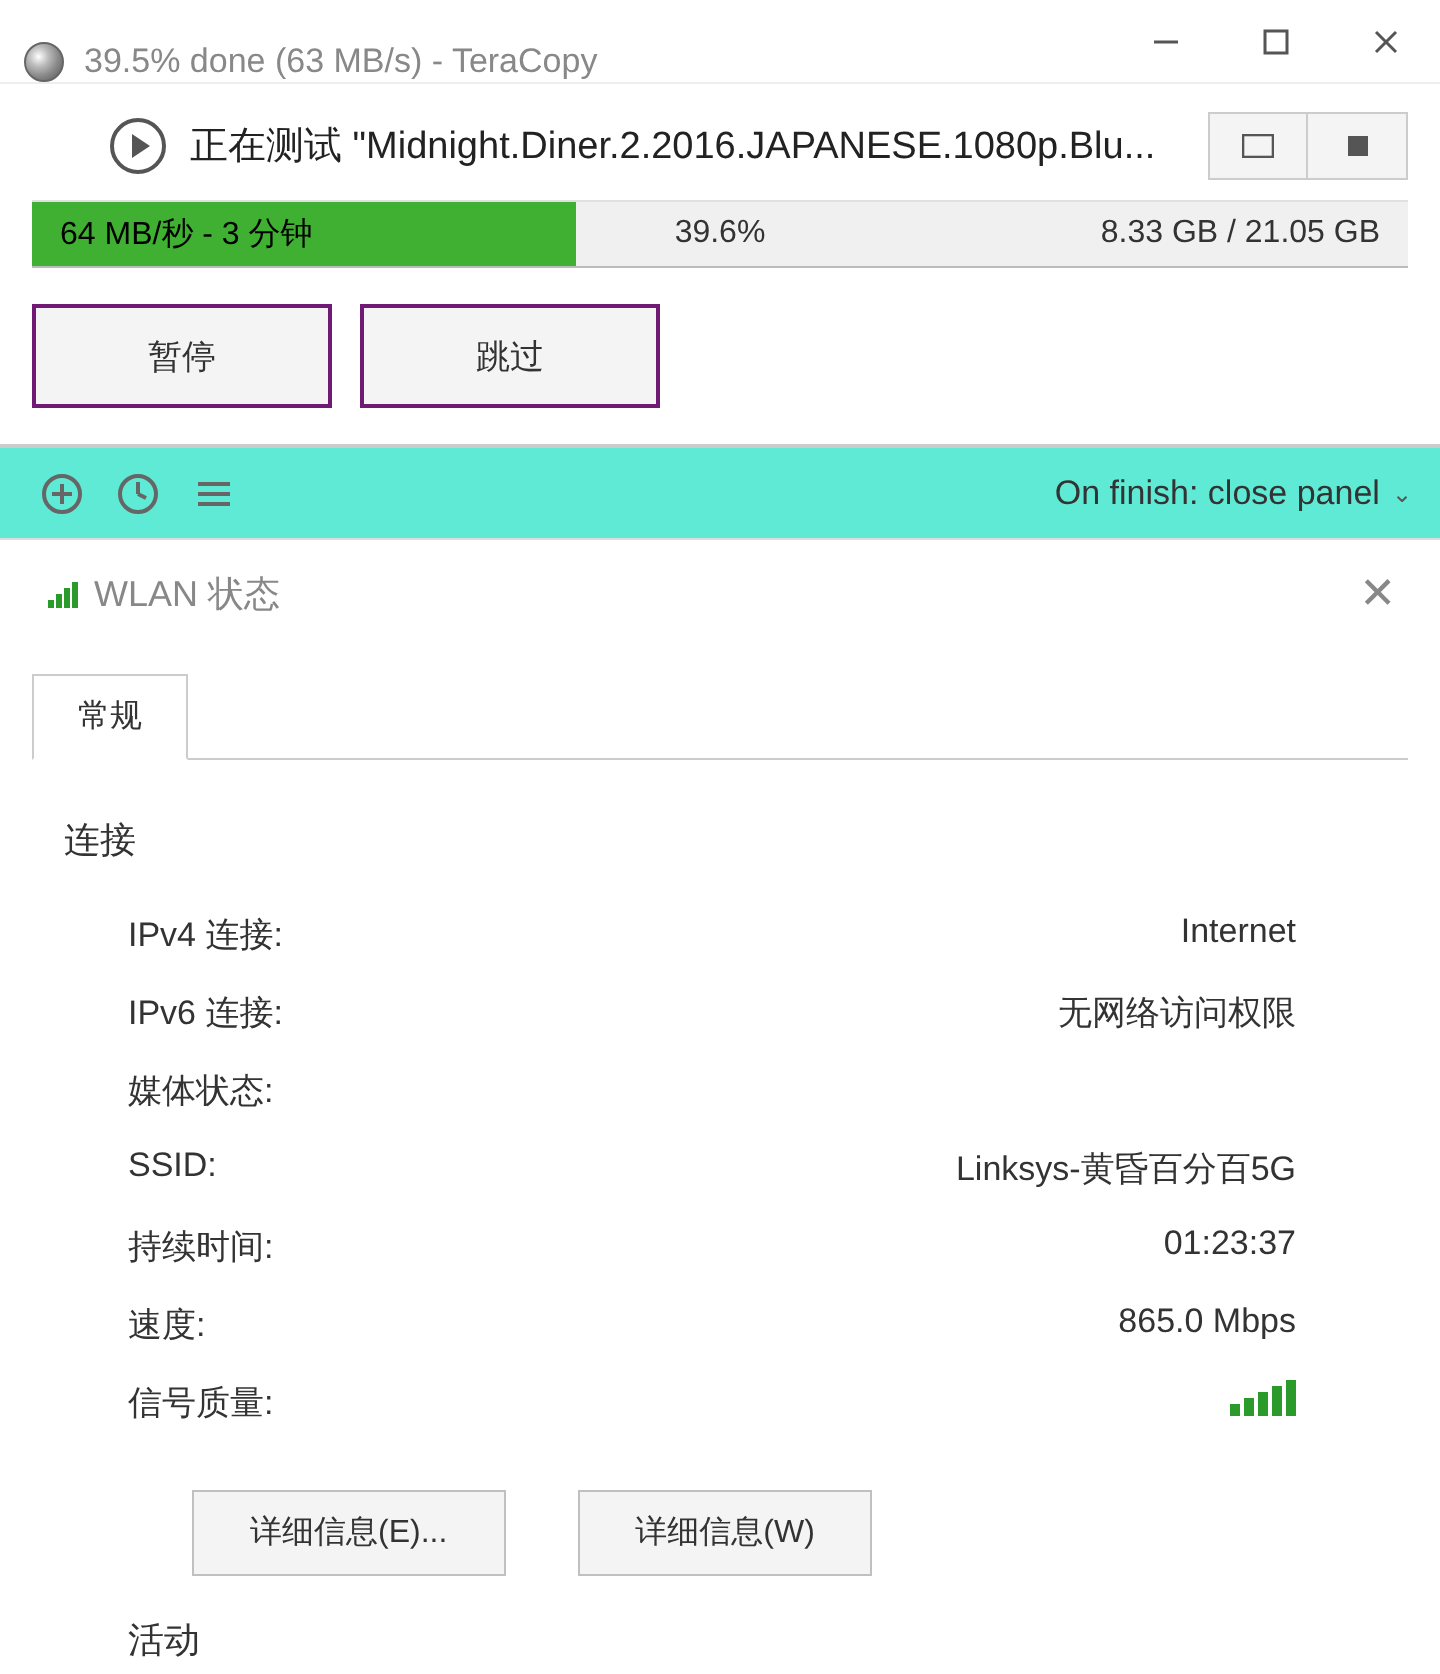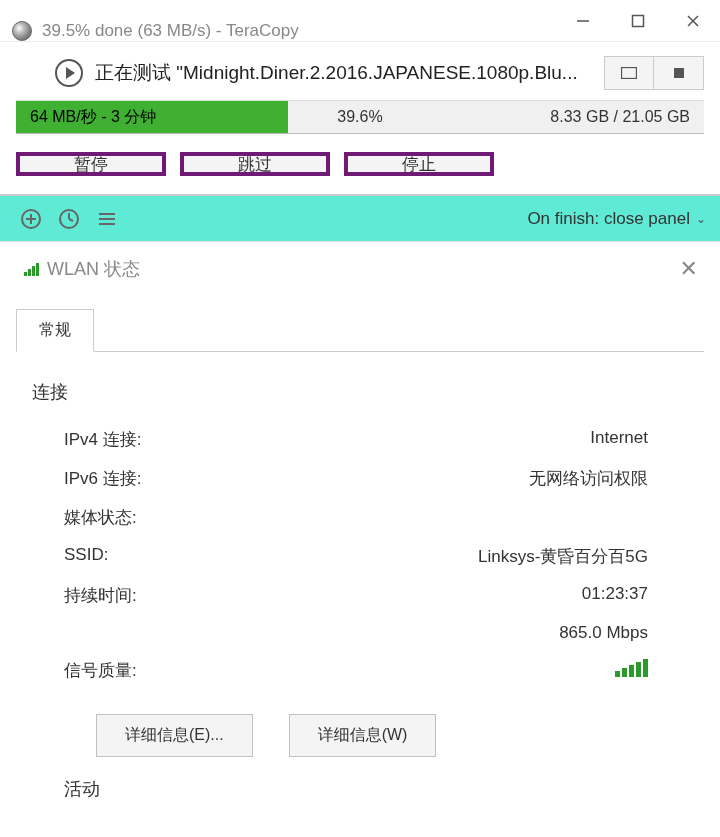--- a/index.html
+++ b/index.html
@@ -111,23 +111,23 @@
       color: #333;
     }
     
     .action-row {
       display: flex;
       gap: 14px;
       padding: 18px 16px;
     }
     .action-btn {
       width: 150px;
-      height: 24px;
+      height: 52px;
       background: #f4f4f4;
-      border: 4px solid #701a75;
+      border: 2px solid #701a75;
       font-size: 17px;
       color: #333;
       display: flex;
       align-items: center;
       justify-content: center;
       cursor: pointer;
     }
     
     .toolbar {
       height: 48px;
@@ -272,21 +272,20 @@
     <span>64 MB/秒 - 3 分钟</span>
   </div>
   <div class="progress-rest"></div>
   <div class="progress-pct">39.6%</div>
   <div class="size-text">8.33 GB / 21.05 GB</div>
 </div>
 
 <div class="action-row">
   <div class="action-btn">暂停</div>
   <div class="action-btn">跳过</div>
-  <div class="action-btn">停止</div>
 </div>
 
 <div class="toolbar">
   <div class="tb-icon">
     <svg width="22" height="22">
         <circle cx="11" cy="11" r="9" fill="none" stroke="#666" stroke-width="2"></circle>
         <line x1="11" y1="6" x2="11" y2="16" stroke="#666" stroke-width="2"></line>
         <line x1="6" y1="11" x2="16" y2="11" stroke="#666" stroke-width="2"></line>
       </svg>
   </div>
@@ -343,20 +342,21 @@
   </div>
   <div class="kv-row">
     <div class="kv-key">SSID:</div>
     <div class="kv-val">Linksys-黄昏百分百5G</div>
   </div>
   <div class="kv-row">
     <div class="kv-key">持续时间:</div>
     <div class="kv-val">01:23:37</div>
   </div>
   <div class="kv-row">
+    <div class="kv-key">速度:</div>
     <div class="kv-val">865.0 Mbps</div>
   </div>
   <div class="kv-row">
     <div class="kv-key">信号质量:</div>
     <div style="flex:1">
       <span class="signal-quality-bars">
         <span style="height:6px"></span>
           <span style="height:9px"></span>
           <span style="height:12px"></span>
           <span style="height:15px"></span>

